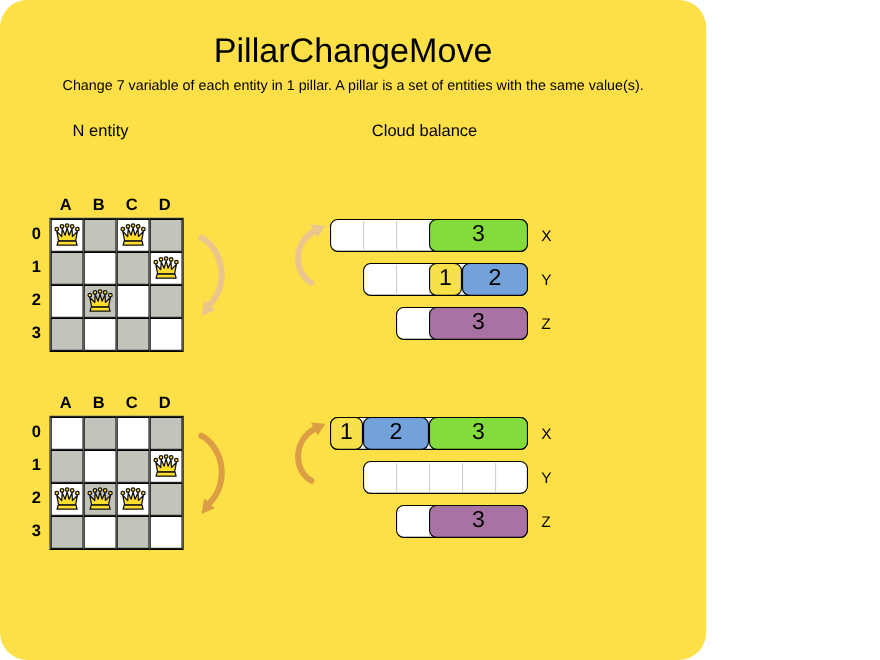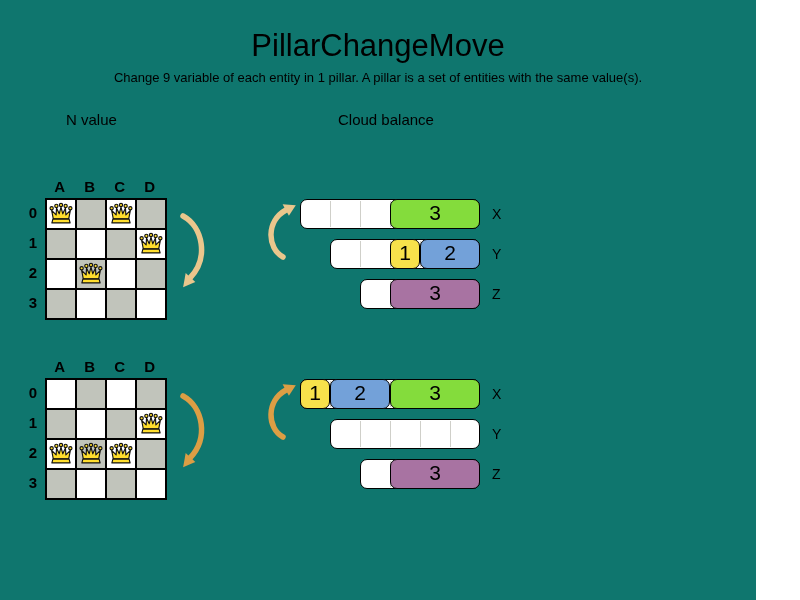--- a/index.html
+++ b/index.html
@@ -1,17 +1,17 @@
 <!DOCTYPE html>
 <html><head>
 <meta charset="utf-8">
 <style>
   html,body{margin:0;padding:0;background:#fff;}
-  .page{position:relative;width:756px;height:600px;background:#0f766e;overflow:hidden;
-        font-family:"Liberation Sans",sans-serif;color:#000;}
+  .page{position:relative;width:642px;height:600px;background:#fde047;overflow:hidden;
+        font-family:"Liberation Sans",sans-serif;color:#000;border-radius:25px;}
   .title{position:absolute;top:28px;left:0;width:100%;text-align:center;font-size:31px;}
   .subtitle{position:absolute;top:70px;left:0;width:100%;text-align:center;font-size:13px;}
   .section-label{position:absolute;font-size:15px;}
   .label-nqueens{left:66px;top:111px;}
   .label-cloud{left:338px;top:111px;}
 
   .board-group{position:absolute;width:210px;height:145px;}
   .col-label{position:absolute;top:0;width:30px;height:18px;text-align:center;
              font-weight:bold;font-size:15px;letter-spacing:.5px;}
   .row-label{position:absolute;left:0;width:18px;height:30px;line-height:30px;text-align:center;
@@ -32,23 +32,23 @@
   .block{position:absolute;top:0;height:30px;border:1.6px solid #000;border-radius:7px;
          box-sizing:border-box;font-size:21px;line-height:26px;text-align:center;}
   .computer-label{position:absolute;left:192px;width:30px;height:30px;line-height:30px;font-size:14px;}
 </style>
 </head>
 <body>
 
 <div class="page">
 
   <div class="title">PillarChangeMove</div>
-  <div class="subtitle">Change 9 variable of each entity in 1 pillar. A pillar is a set of entities with the same value(s).</div>
-
-  <div class="section-label label-nqueens">N value</div>
+  <div class="subtitle">Change 7 variable of each entity in 1 pillar. A pillar is a set of entities with the same value(s).</div>
+
+  <div class="section-label label-nqueens">N entity</div>
   <div class="section-label label-cloud">Cloud balance</div>
 
   <div class="board-group" style="left:24px;top:178px;">
       <div class="col-label" style="left: 21px;">A</div>
       <div class="col-label" style="left: 51px;">B</div>
       <div class="col-label" style="left: 81px;">C</div>
       <div class="col-label" style="left: 111px;">D</div>
       <div class="row-label" style="top: 20px;">0</div>
       <div class="row-label" style="top: 50px;">1</div>
       <div class="row-label" style="top: 80px;">2</div>

